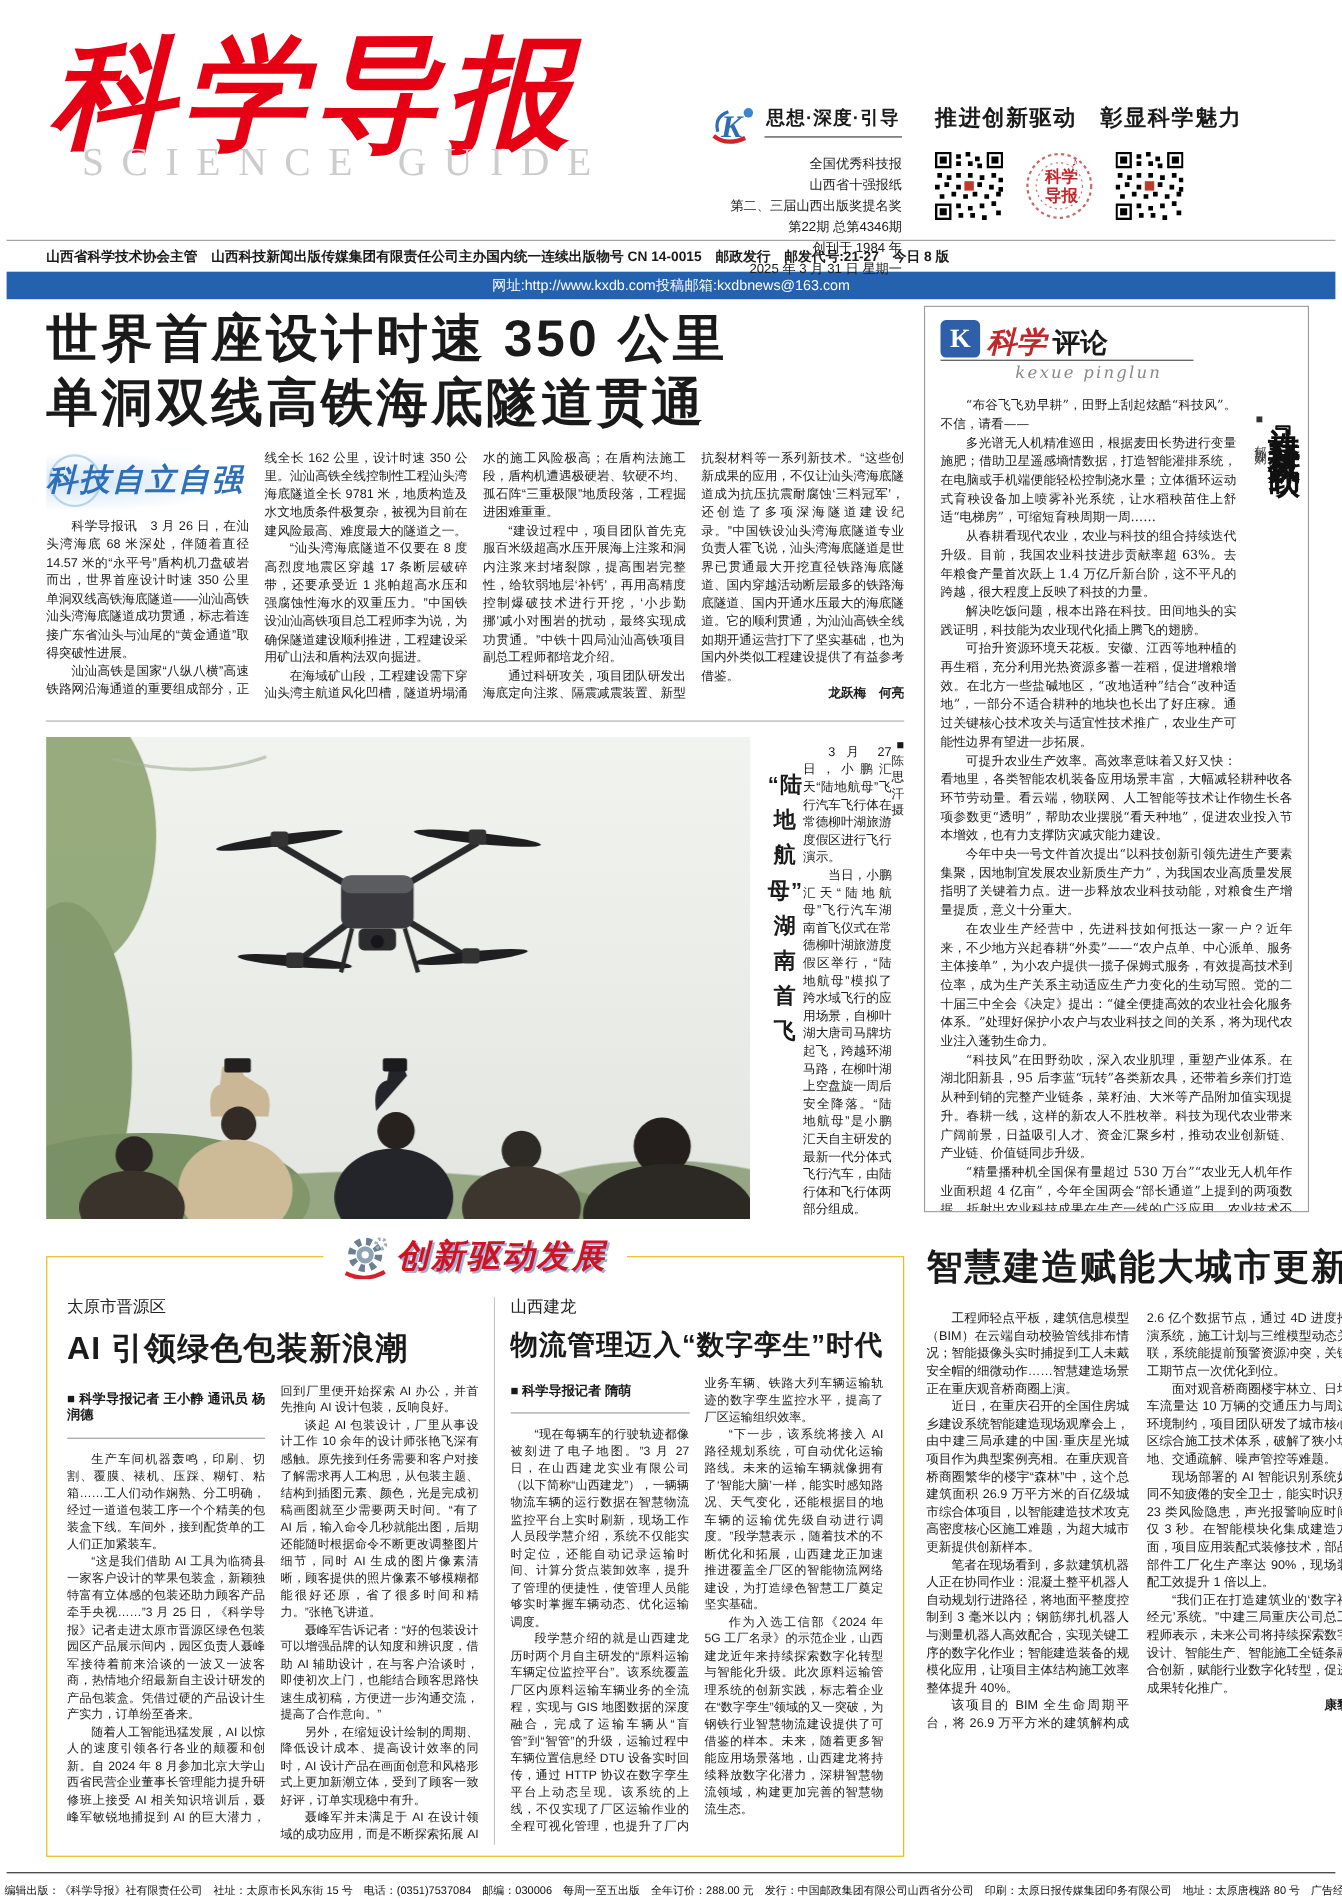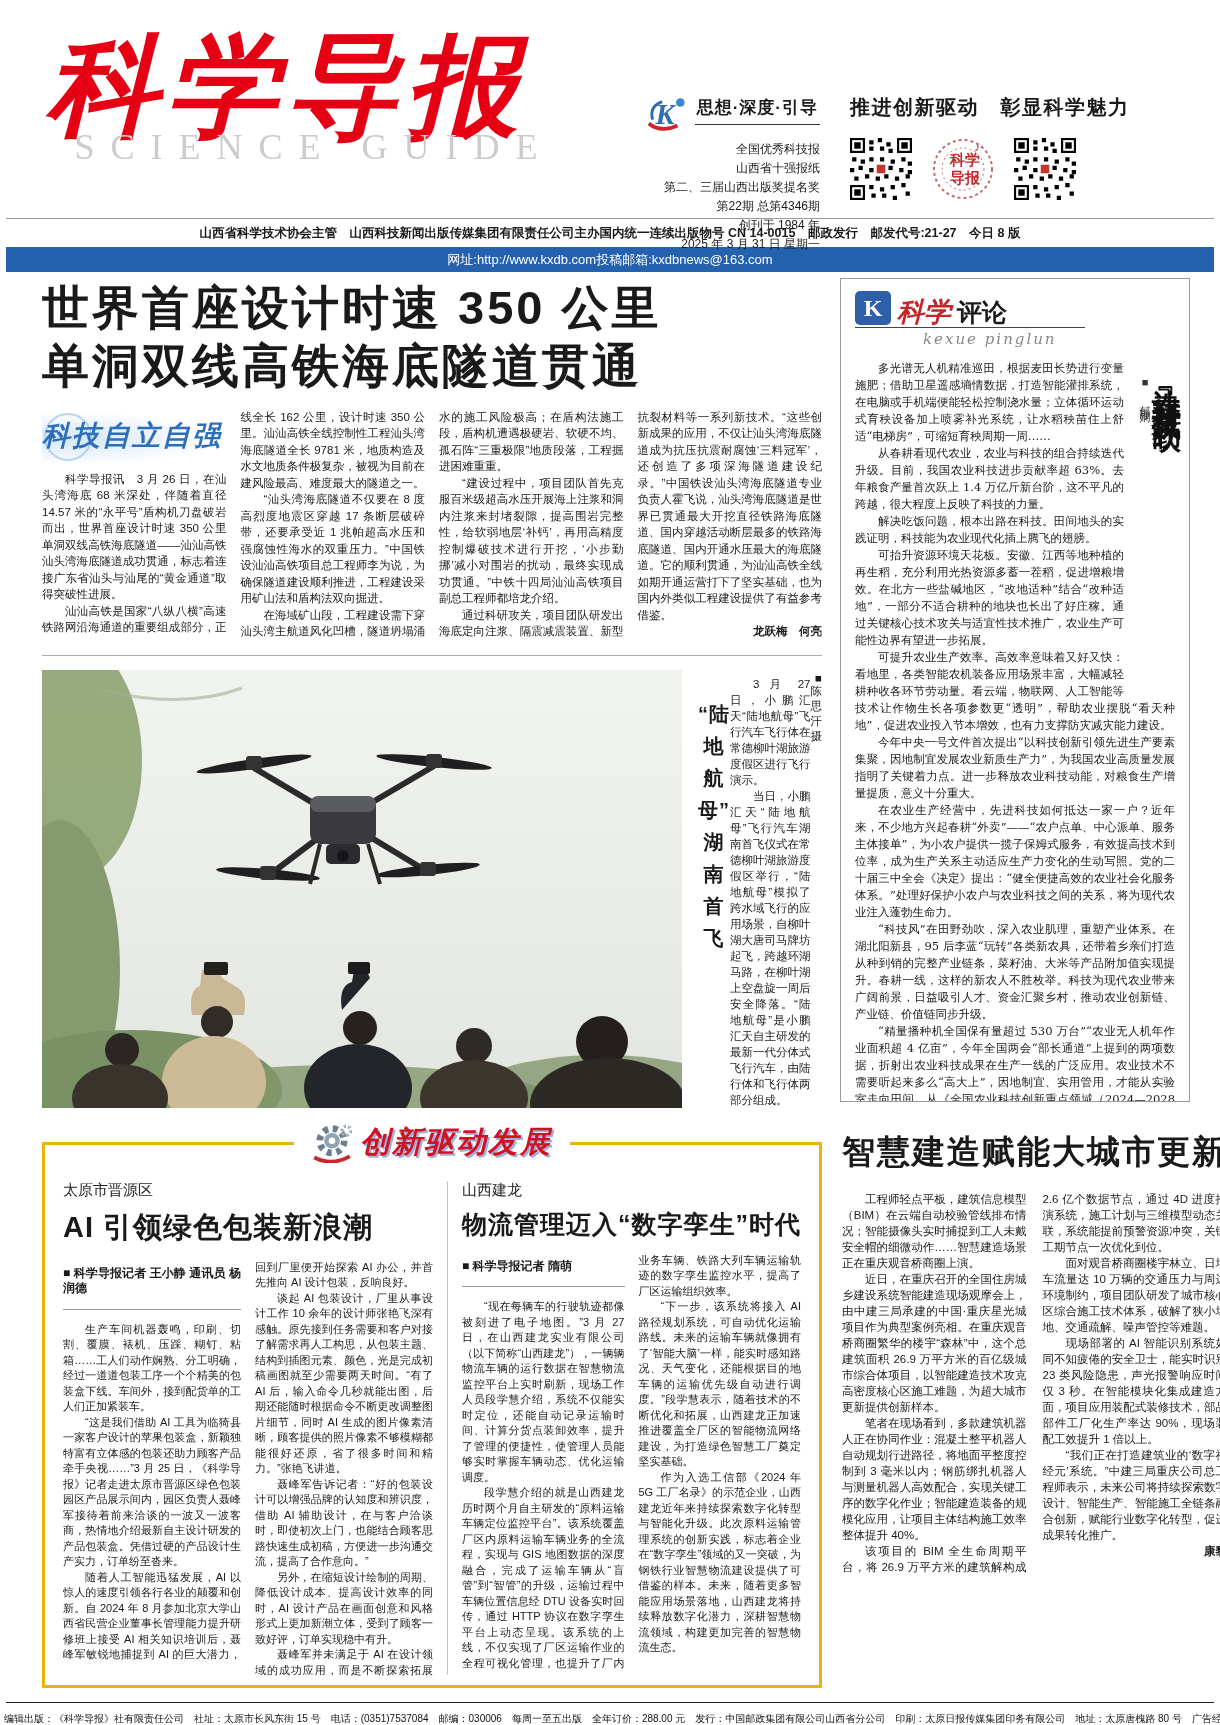--- a/index.html
+++ b/index.html
@@ -21,21 +21,21 @@
   .honors { margin-top:6px; }
   .honors p { margin:0; font-size:12px; line-height:19px; }
   .mast-motto-block { width:340px; }
   .motto { font-size:20px; font-weight:bold; letter-spacing:1.5px; white-space:nowrap; }
   .qr-row { display:flex; gap:14px; margin-top:16px; align-items:center; }
   .qr-row svg { display:block; }
 
   .mast-rule { border-top:1px solid #9a9a9a; margin:0 6px; }
 
   
-  .info-bar { display:flex; justify-content:center; padding:6px 42px 5px; font-size:12.5px; font-weight:bold; }
+  .info-bar { display:flex; justify-content:flex-start; padding:6px 42px 5px; font-size:12.5px; font-weight:bold; }
   .blue-bar { background:#2461ae; color:#fff; height:25px; display:flex; justify-content:center;
               align-items:center; font-size:13px; margin:0 6px; }
 
   
   .content { display:flex; gap:18px; padding:6px 30px 0 42px; }
   .lead { width:780px; }
   .headline { font-size:47px; font-weight:900; line-height:1.2; letter-spacing:3px; margin:2px 0 0; white-space:nowrap; }
   .lead-cols { margin-top:14px; height:236px; overflow:hidden; column-count:4; column-gap:14px;
                font-size:11.5px; line-height:16.5px; text-align:justify; }
   .lead-cols p, .flow p { margin:0; text-indent:2em; }
@@ -74,21 +74,21 @@
   .vtitle { writing-mode:vertical-rl; font-size:29px; font-weight:900; letter-spacing:4px;
             font-family:"Liberation Sans", sans-serif; color:#111; }
 
   
   .bottom { display:flex; gap:20px; padding:4px 30px 0 42px; margin-top:8px; }
   .bottom-left { width:780px; position:relative; }
   .banner { position:relative; z-index:2; width:fit-content; margin:0 auto; background:#fff;
             padding:0 18px; display:flex; align-items:center; gap:8px; height:46px; }
   .banner-text { font-size:30px; font-weight:900; font-style:italic; color:#cf1322; letter-spacing:2px;
                  text-shadow:2px 2px 0 #9fb0dc; white-space:nowrap; }
-  .bottom-box { border:3px solid #eab308; margin-top:-24px; height:546px; overflow:hidden;
+  .bottom-box { border:1px solid #eab308; margin-top:-24px; height:546px; overflow:hidden;
                 display:flex; padding:36px 10px 10px; }
   .art { padding:0 8px; }
   .art-ai { width:424px; }
   .art-log { flex:1; }
   .vdivider { width:1px; background:#c4c4c4; margin:0 6px; }
   .kicker { font-size:15px; color:#222; }
   .art-headline { font-size:29px; font-weight:900; margin:8px 0 12px; letter-spacing:1px; white-space:nowrap; }
   .art-headline.small { font-size:25px; }
   .art-body { column-count:2; column-gap:14px; font-size:11px; line-height:15.5px; text-align:justify;
               height:430px; overflow:hidden; }
@@ -301,20 +301,21 @@
         <span class="brand-red">科学</span>
         <span class="brand-black">评论</span>
       </div>
       <div class="brand-pinyin">kexue pinglun</div>
       <div class="comment-text">
         <div class="vblock">
           <div class="vauthor">■ 郁静娴</div>
           <div class="vtitle">让春耕『科技风』劲吹</div>
         </div>
         <div>
+            <p>“布谷飞飞劝早耕”，田野上刮起炫酷“科技风”。不信，请看——</p>
             <p>多光谱无人机精准巡田，根据麦田长势进行变量施肥；借助卫星遥感墒情数据，打造智能灌排系统，在电脑或手机端便能轻松控制浇水量；立体循环运动式育秧设备加上喷雾补光系统，让水稻秧苗住上舒适“电梯房”，可缩短育秧周期一周……</p>
             <p>从春耕看现代农业，农业与科技的组合持续迭代升级。目前，我国农业科技进步贡献率超 63%。去年粮食产量首次跃上 1.4 万亿斤新台阶，这不平凡的跨越，很大程度上反映了科技的力量。</p>
             <p>解决吃饭问题，根本出路在科技。田间地头的实践证明，科技能为农业现代化插上腾飞的翅膀。</p>
             <p>可抬升资源环境天花板。安徽、江西等地种植的再生稻，充分利用光热资源多蓄一茬稻，促进增粮增效。在北方一些盐碱地区，“改地适种”结合“改种适地”，一部分不适合耕种的地块也长出了好庄稼。通过关键核心技术攻关与适宜性技术推广，农业生产可能性边界有望进一步拓展。</p>
             <p>可提升农业生产效率。高效率意味着又好又快：看地里，各类智能农机装备应用场景丰富，大幅减轻耕种收各环节劳动量。看云端，物联网、人工智能等技术让作物生长各项参数更“透明”，帮助农业摆脱“看天种地”，促进农业投入节本增效，也有力支撑防灾减灾能力建设。</p>
             <p>今年中央一号文件首次提出“以科技创新引领先进生产要素集聚，因地制宜发展农业新质生产力”，为我国农业高质量发展指明了关键着力点。进一步释放农业科技动能，对粮食生产增量提质，意义十分重大。</p>
             <p>在农业生产经营中，先进科技如何抵达一家一户？近年来，不少地方兴起春耕“外卖”——“农户点单、中心派单、服务主体接单”，为小农户提供一揽子保姆式服务，有效提高技术到位率，成为生产关系主动适应生产力变化的生动写照。党的二十届三中全会《决定》提出：“健全便捷高效的农业社会化服务体系。”处理好保护小农户与农业科技之间的关系，将为现代农业注入蓬勃生命力。</p>
             <p>“科技风”在田野劲吹，深入农业肌理，重塑产业体系。在湖北阳新县，95 后李蓝“玩转”各类新农具，还带着乡亲们打造从种到销的完整产业链条，菜籽油、大米等产品附加值实现提升。春耕一线，这样的新农人不胜枚举。科技为现代农业带来广阔前景，日益吸引人才、资金汇聚乡村，推动农业创新链、产业链、价值链同步升级。</p>
             <p>“精量播种机全国保有量超过 530 万台”“农业无人机年作业面积超 4 亿亩”，今年全国两会“部长通道”上提到的两项数据，折射出农业科技成果在生产一线的广泛应用。农业技术不需要听起来多么“高大上”，因地制宜、实用管用，才能从实验室走向田间。从《全国农业科技创新重点领域（2024—2028 年）》发布，到老旧农机报废更新扩围提标，再到各地加快培育农业科技领军企业、完善农技推广服务体系……随着产学研用一体化创新机制加快打通，政策供给与各环节需求深度耦合，农业新质生产力正迎来更广阔的施展空间。</p>
           </div>

